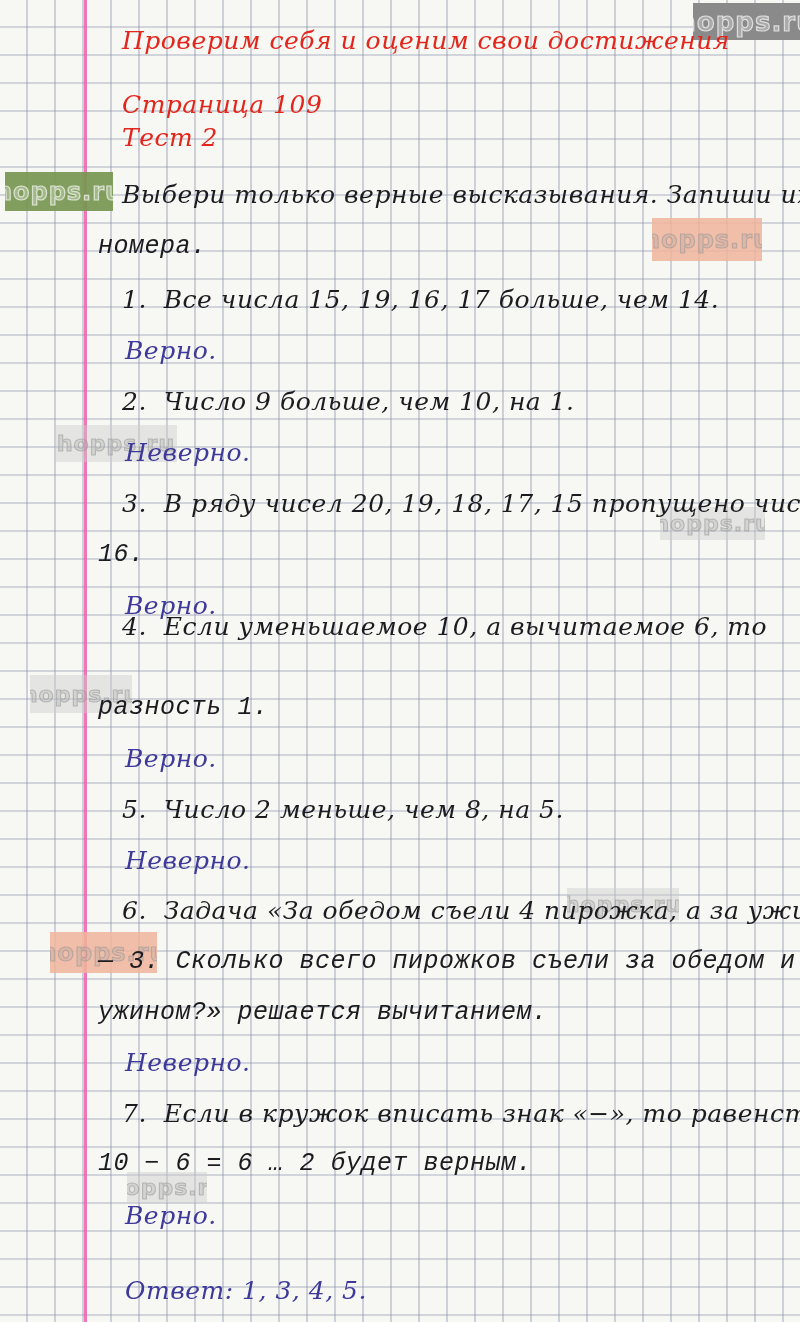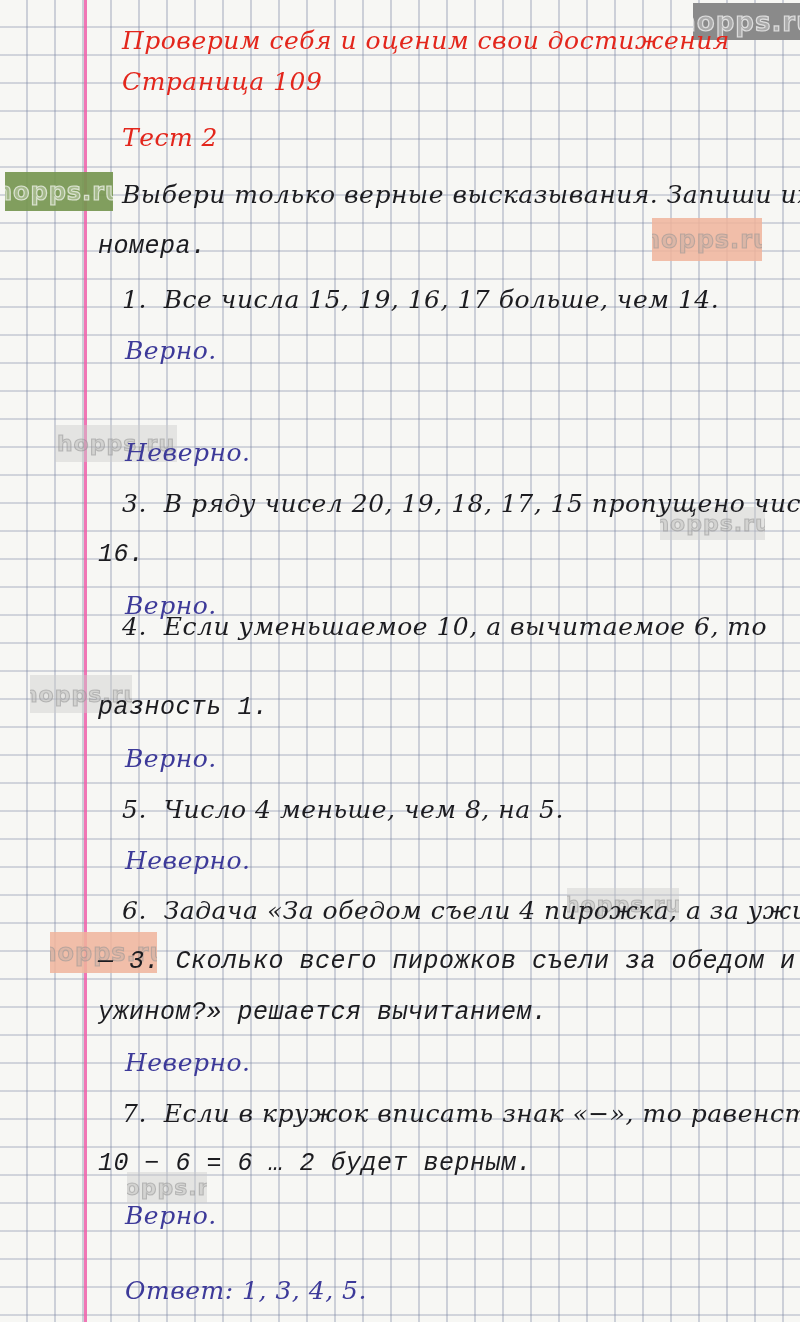--- a/index.html
+++ b/index.html
@@ -89,40 +89,41 @@
       <span>hopps.ru</span>
     </div>
   <div class="wm wm-salmon" style="left:50px;top:932px;width:107px;height:41px;">
       <span>hopps.ru</span>
     </div>
   <div class="wm wm-lightgray" style="left:127px;top:1172px;width:80px;height:31px;">
       <span>hopps.ru</span>
     </div>
 
   <div class="line red indent" style="top:26px;">Проверим себя и оценим свои достижения</div>
-  <div class="line red indent" style="top:67px;">Страница 109</div>
+  <div class="line red indent" style="top:90px;">Страница 109</div>
   <div class="line red indent" style="top:123px;">Тест 2</div>
 
   <div class="line indent" style="top:180px;">Выбери только верные высказывания. Запиши их</div>
   <div class="line flush" style="top:232px;">номера.</div>
 
   <div class="line indent" style="top:285px;">1.  Все числа 15, 19, 16, 17 больше, чем 14.</div>
   <div class="line blue ans" style="top:336px;">Верно.</div>
 
+  <div class="line indent" style="top:387px;">2.  Число 9 больше, чем 10, на 1.</div>
   <div class="line blue ans" style="top:438px;">Неверно.</div>
 
   <div class="line indent" style="top:489px;">3.  В ряду чисел 20, 19, 18, 17, 15 пропущено число</div>
   <div class="line flush" style="top:540px;">16.</div>
   <div class="line blue ans" style="top:591px;">Верно.</div>
 
   <div class="line indent" style="top:612px;">4.  Если уменьшаемое 10, а вычитаемое 6, то</div>
   <div class="line flush" style="top:693px;">разность 1.</div>
   <div class="line blue ans" style="top:744px;">Верно.</div>
 
-  <div class="line indent" style="top:795px;">5.  Число 4 меньше, чем 8, на 5.</div>
+  <div class="line indent" style="top:795px;">5.  Число 2 меньше, чем 8, на 5.</div>
   <div class="line blue ans" style="top:846px;">Неверно.</div>
 
   <div class="line indent" style="top:896px;">6.  Задача «За обедом съели 4 пирожка, а за ужином</div>
   <div class="line flush" style="top:947px;">— 3. Сколько всего пирожков съели за обедом и за</div>
   <div class="line flush" style="top:998px;">ужином?» решается вычитанием.</div>
   <div class="line blue ans" style="top:1048px;">Неверно.</div>
 
   <div class="line indent" style="top:1099px;">7.  Если в кружок вписать знак «−», то равенство</div>
   <div class="line flush" style="top:1149px;">10 − 6 = 6 … 2 будет верным.</div>
   <div class="line blue ans" style="top:1201px;">Верно.</div>

